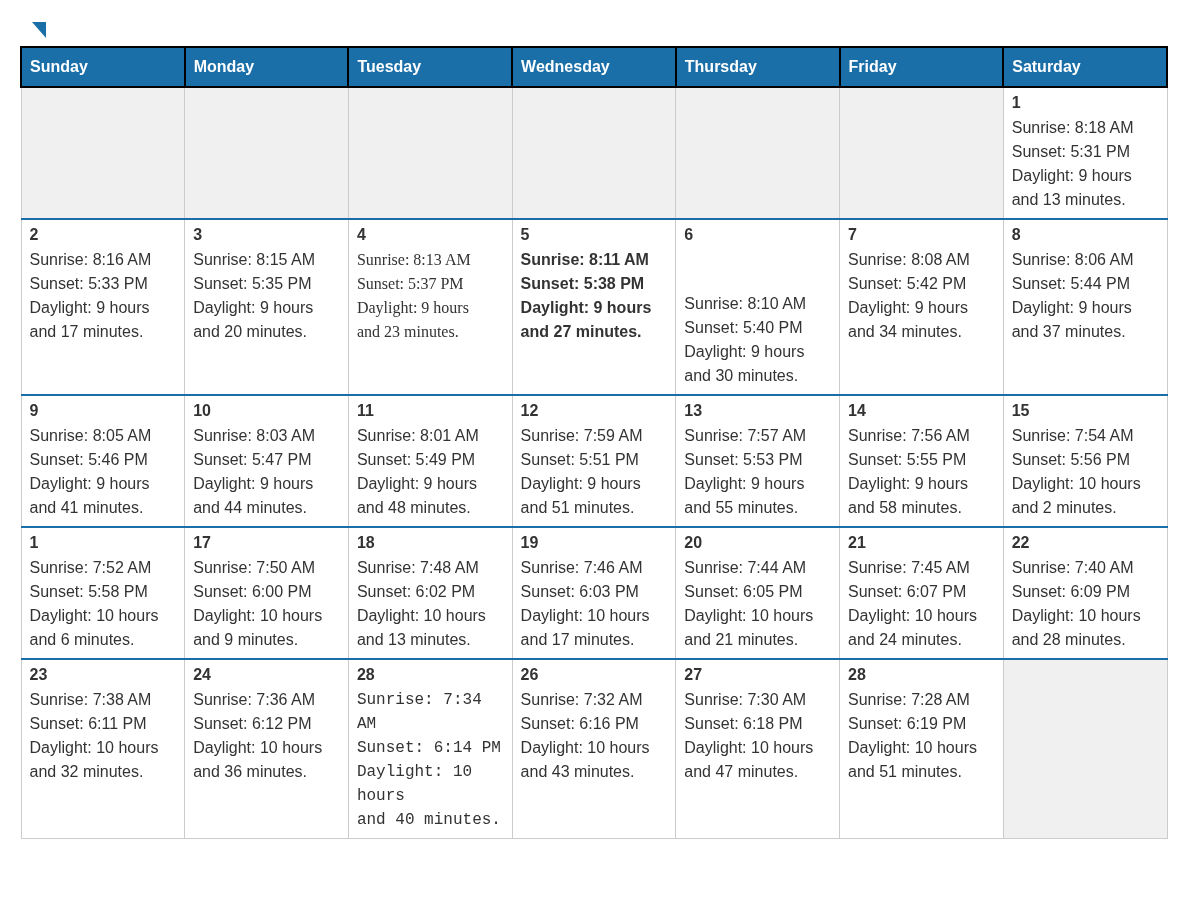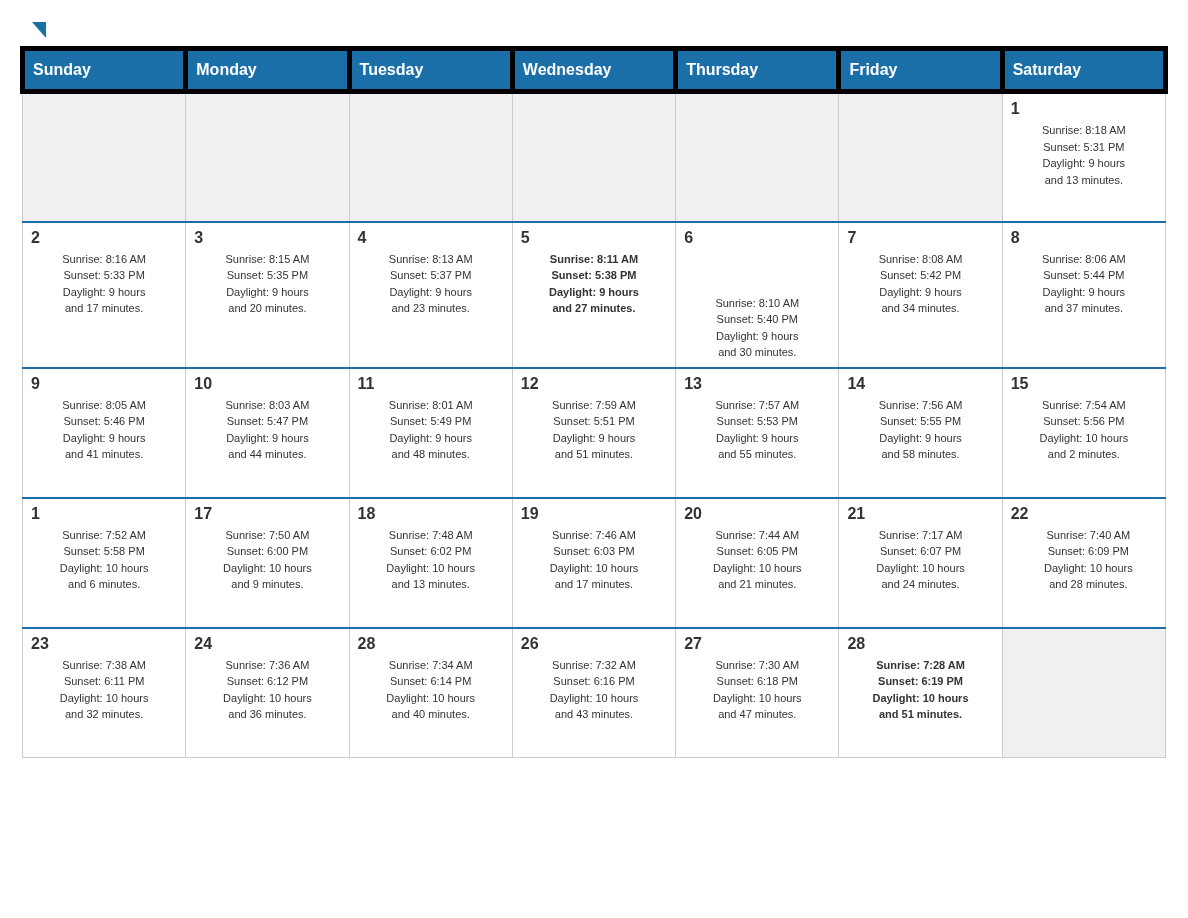--- a/index.html
+++ b/index.html
@@ -67,41 +67,40 @@
       width: 100%;
       border-collapse: collapse;
     }
     thead th {
       background: #1a6fa8;
       color: #fff;
       font-size: 16px;
       font-weight: bold;
       padding: 10px 8px;
       text-align: left;
-      border: 5px solid #000000;
+      border: 2px solid #000000;
     }
     tbody td {
       vertical-align: top;
       border: 1px solid #ccc;
       padding: 6px 8px;
       width: 14.28%;
       min-height: 110px;
       height: 130px;
     }
     .day-number {
       font-size: 16px;
       font-weight: bold;
       color: #333;
       margin-bottom: 4px;
     }
     .day-info {
-      font-size: 11px;
+      font-size: 16px;
       color: #333;
       line-height: 1.5;
-      text-align: center;
     }
     .empty-cell {
       background: #f5f5f5;
     }
     tbody tr:nth-child(odd) td {
       background: #fff;
     }
     tbody tr td.empty-cell {
       background: #f0f0f0;
     }
@@ -171,21 +170,21 @@
           </td>
           <td>
             <div class="day-number">3</div>
             <div class="day-info" style="white-space: pre-line;">Sunrise: 8:15 AM
 Sunset: 5:35 PM
 Daylight: 9 hours
 and 20 minutes.</div>
           </td>
           <td>
             <div class="day-number">4</div>
-            <div class="day-info" style="white-space: pre-line;">Sunrise: 8:13 AM
+            <div class="day-info" style="white-space: pre-line; font-family: Liberation Serif, serif;">Sunrise: 8:13 AM
 Sunset: 5:37 PM
 Daylight: 9 hours
 and 23 minutes.</div>
           </td>
           <td>
             <div class="day-number">5</div>
             <div class="day-info" style="white-space: pre-line; font-weight: bold;">Sunrise: 8:11 AM
 Sunset: 5:38 PM
 Daylight: 9 hours
 and 27 minutes.</div>
@@ -294,28 +293,28 @@
           </td>
           <td>
             <div class="day-number">20</div>
             <div class="day-info" style="white-space: pre-line;">Sunrise: 7:44 AM
 Sunset: 6:05 PM
 Daylight: 10 hours
 and 21 minutes.</div>
           </td>
           <td>
             <div class="day-number">21</div>
-            <div class="day-info" style="white-space: pre-line;">Sunrise: 7:17 AM
+            <div class="day-info" style="white-space: pre-line;">Sunrise: 7:45 AM
 Sunset: 6:07 PM
 Daylight: 10 hours
 and 24 minutes.</div>
           </td>
           <td>
             <div class="day-number">22</div>
-            <div class="day-info" style="white-space: pre-line; margin-left: 9px;">Sunrise: 7:40 AM
+            <div class="day-info" style="white-space: pre-line;">Sunrise: 7:40 AM
 Sunset: 6:09 PM
 Daylight: 10 hours
 and 28 minutes.</div>
           </td>
         </tr>
         <tr>
           <td>
             <div class="day-number">23</div>
             <div class="day-info" style="white-space: pre-line;">Sunrise: 7:38 AM
 Sunset: 6:11 PM
@@ -324,42 +323,42 @@
           </td>
           <td>
             <div class="day-number">24</div>
             <div class="day-info" style="white-space: pre-line;">Sunrise: 7:36 AM
 Sunset: 6:12 PM
 Daylight: 10 hours
 and 36 minutes.</div>
           </td>
           <td>
             <div class="day-number">28</div>
-            <div class="day-info" style="white-space: pre-line;">Sunrise: 7:34 AM
+            <div class="day-info" style="white-space: pre-line; font-family: Liberation Mono, monospace;">Sunrise: 7:34 AM
 Sunset: 6:14 PM
 Daylight: 10 hours
 and 40 minutes.</div>
           </td>
           <td>
             <div class="day-number">26</div>
             <div class="day-info" style="white-space: pre-line;">Sunrise: 7:32 AM
 Sunset: 6:16 PM
 Daylight: 10 hours
 and 43 minutes.</div>
           </td>
           <td>
             <div class="day-number">27</div>
             <div class="day-info" style="white-space: pre-line;">Sunrise: 7:30 AM
 Sunset: 6:18 PM
 Daylight: 10 hours
 and 47 minutes.</div>
           </td>
           <td>
             <div class="day-number">28</div>
-            <div class="day-info" style="white-space: pre-line; font-weight: bold;">Sunrise: 7:28 AM
+            <div class="day-info" style="white-space: pre-line;">Sunrise: 7:28 AM
 Sunset: 6:19 PM
 Daylight: 10 hours
 and 51 minutes.</div>
           </td>
           <td class="empty-cell"></td>
         </tr>
       </tbody>
   </table>
 </div>
 

